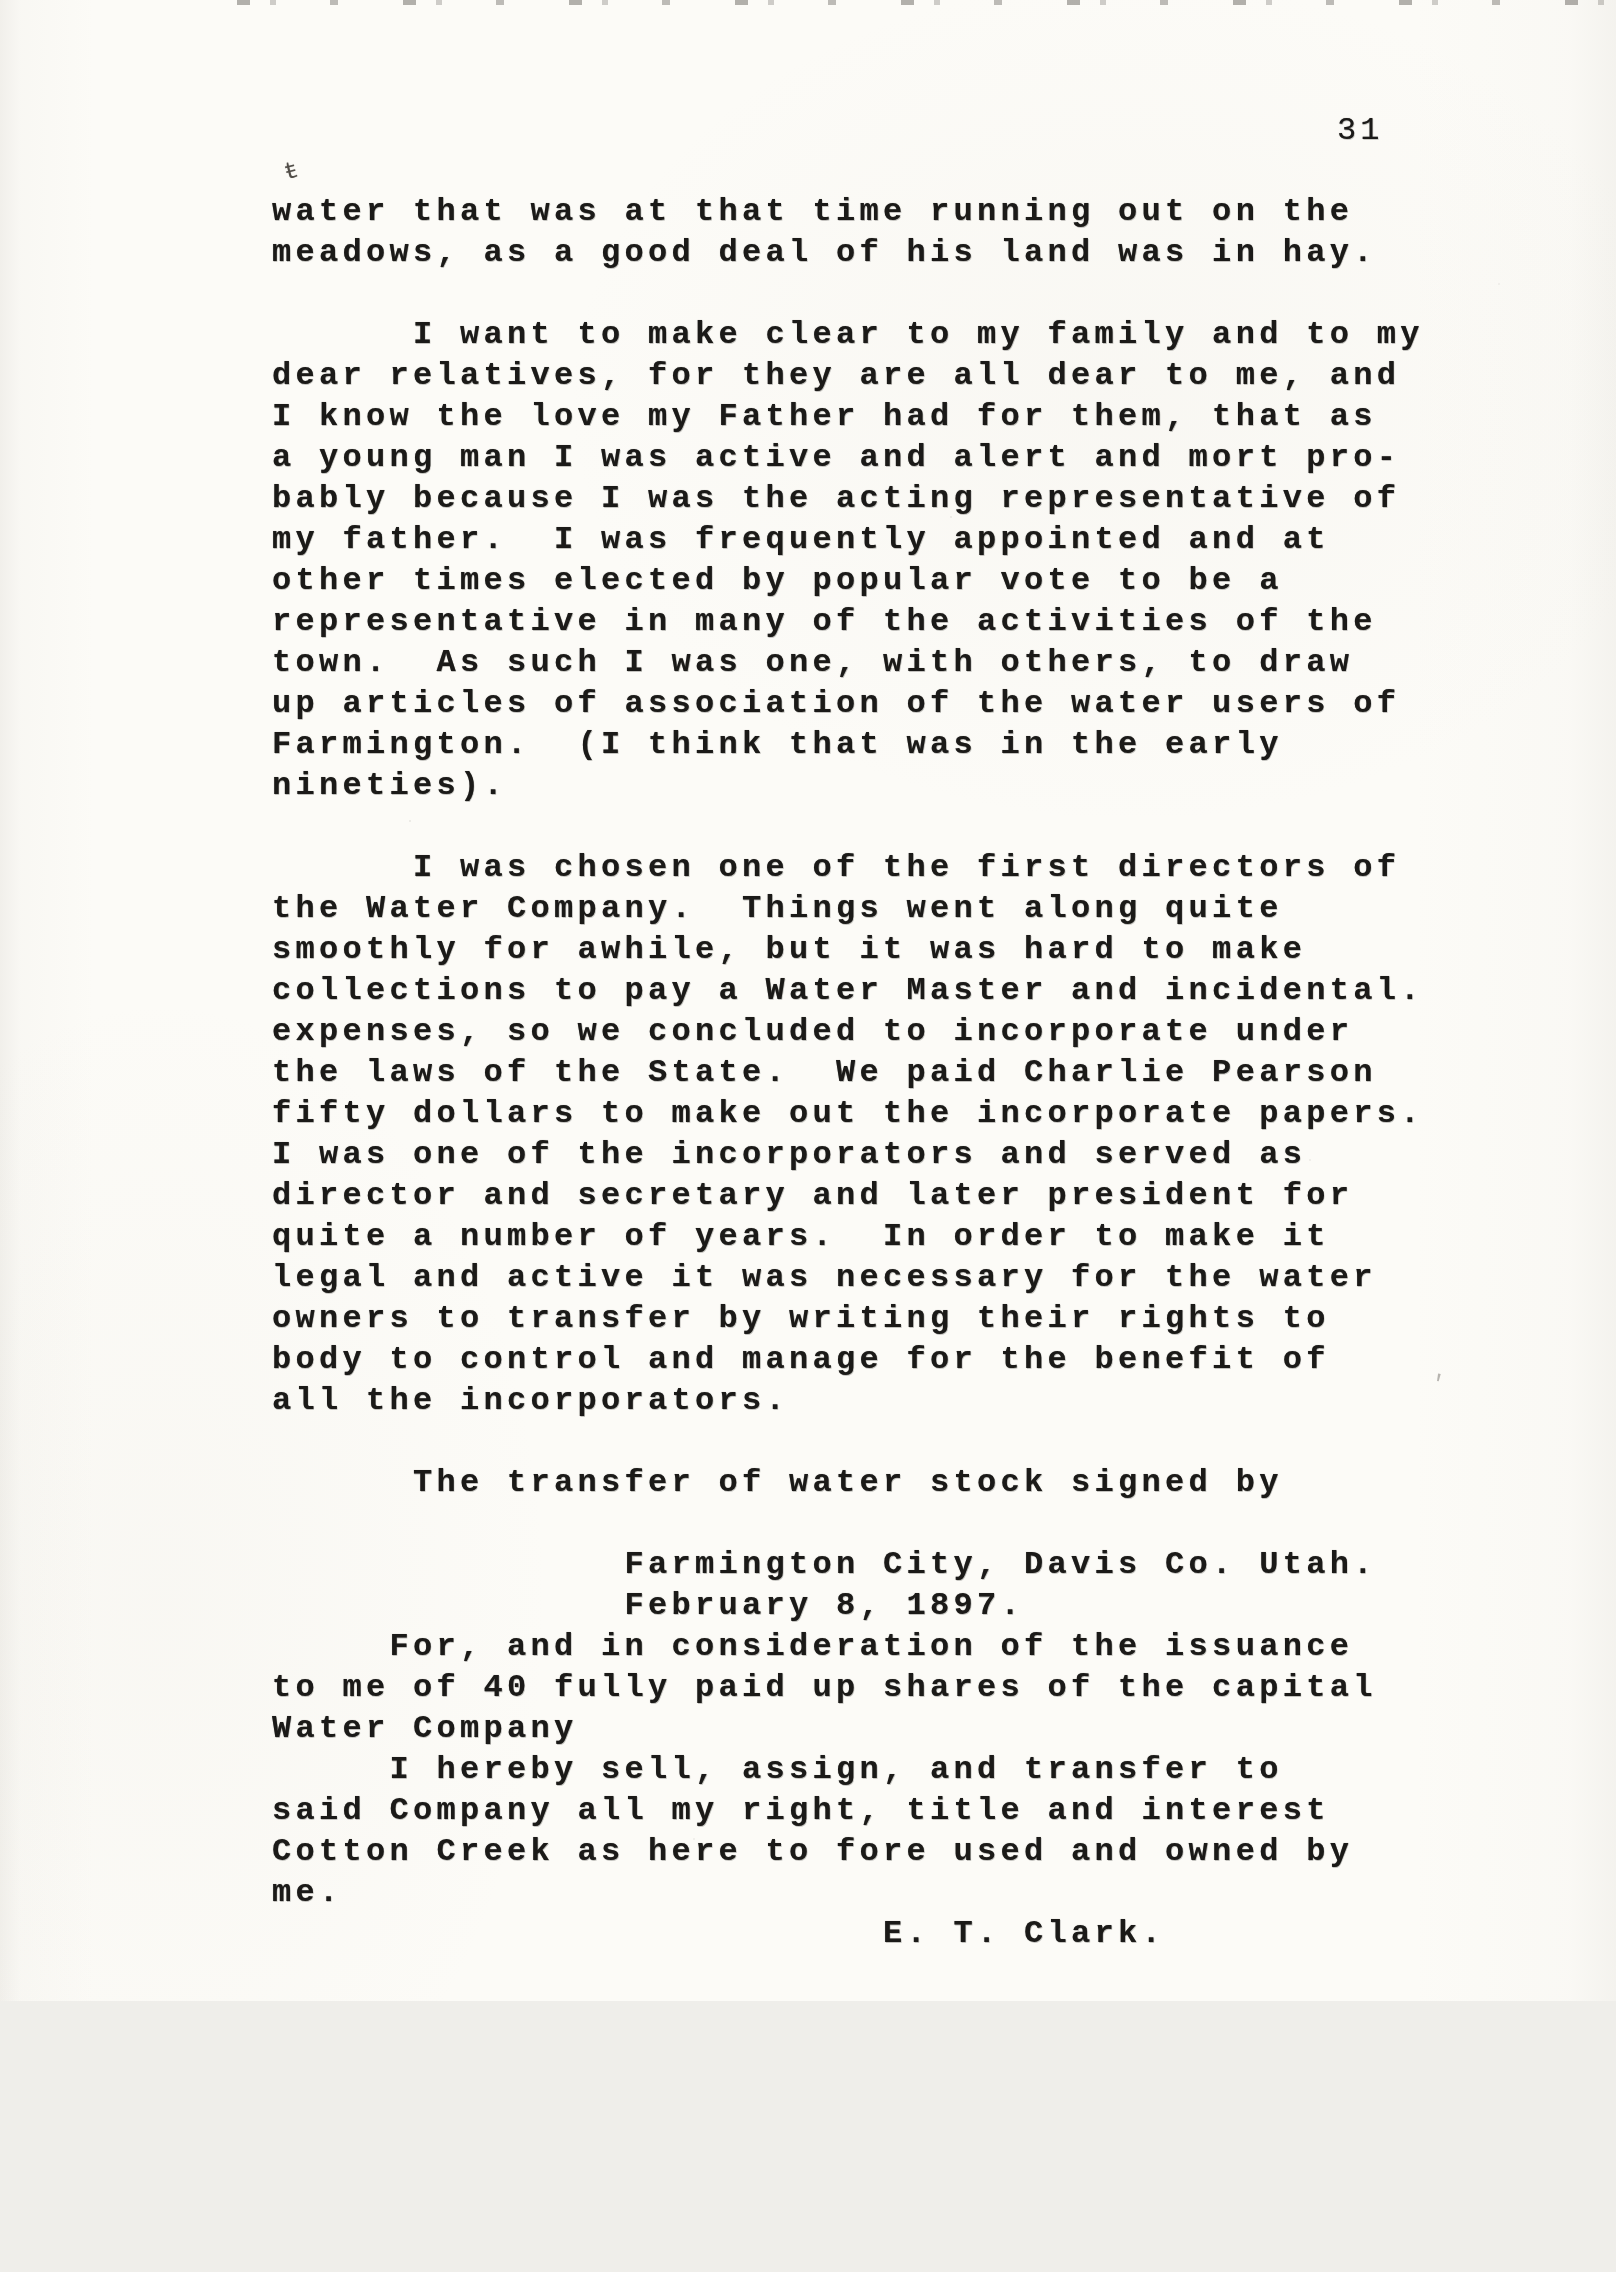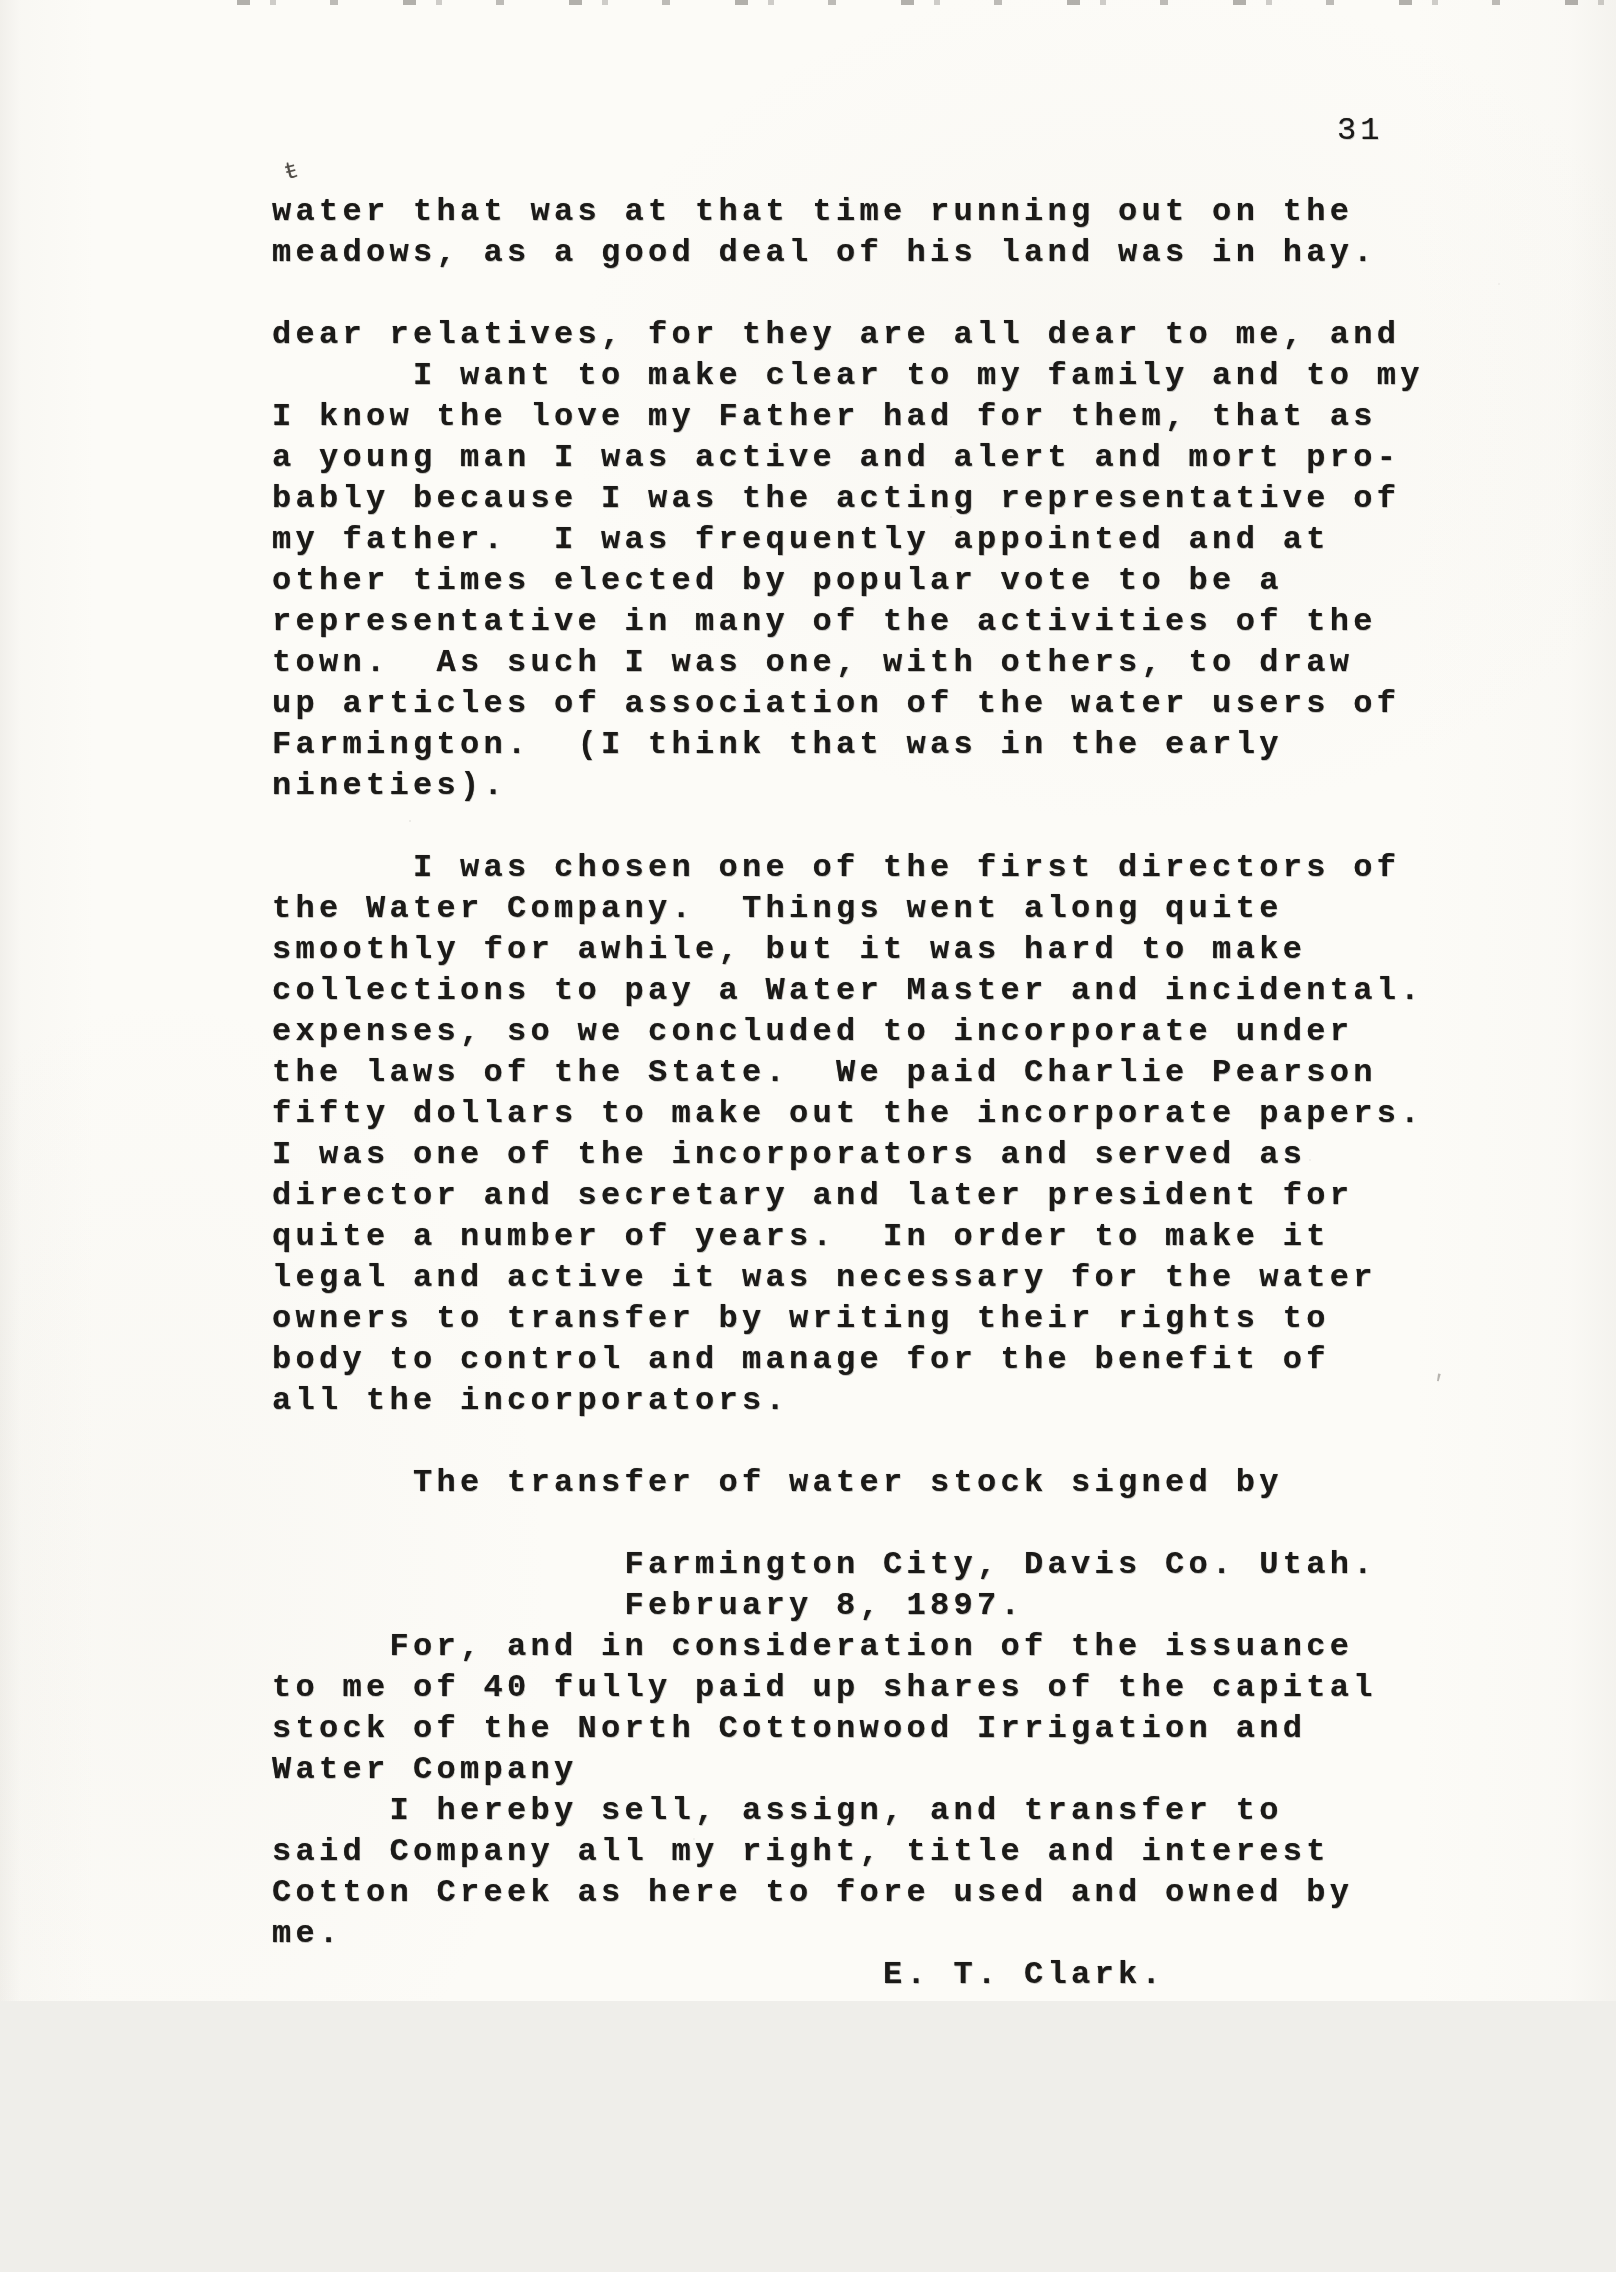--- a/index.html
+++ b/index.html
@@ -82,22 +82,22 @@
   <div class="page-number">31</div>
 
   <div class="margin-mark">ŧ</div>
 
   <div class="stray-tick">'</div>
 
   <div class="text-body">
       <div class="line">water that was at that time running out on the</div>
       <div class="line">meadows, as a good deal of his land was in hay.</div>
       <div class="line"> </div>
+      <div class="line">      I want to make clear to my family and to my</div>
       <div class="line">dear relatives, for they are all dear to me, and</div>
-      <div class="line">      I want to make clear to my family and to my</div>
       <div class="line">I know the love my Father had for them, that as</div>
       <div class="line">a young man I was active and alert and mort pro-</div>
       <div class="line">bably because I was the acting representative of</div>
       <div class="line">my father.  I was frequently appointed and at</div>
       <div class="line">other times elected by popular vote to be a</div>
       <div class="line">representative in many of the activities of the</div>
       <div class="line">town.  As such I was one, with others, to draw</div>
       <div class="line">up articles of association of the water users of</div>
       <div class="line">Farmington.  (I think that was in the early</div>
       <div class="line">nineties).</div>
@@ -116,21 +116,20 @@
       <div class="line">owners to transfer by writing their rights to</div>
       <div class="line">body to control and manage for the benefit of</div>
       <div class="line">all the incorporators.</div>
       <div class="line"> </div>
       <div class="line">      The transfer of water stock signed by</div>
       <div class="line"> </div>
       <div class="line">               Farmington City, Davis Co. Utah.</div>
       <div class="line">               February 8, 1897.</div>
       <div class="line">     For, and in consideration of the issuance</div>
       <div class="line">to me of 40 fully paid up shares of the capital</div>
-      <div class="line">stock of the North Cottonwood Irrigation and</div>
       <div class="line">Water Company</div>
       <div class="line">     I hereby sell, assign, and transfer to</div>
       <div class="line">said Company all my right, title and interest</div>
       <div class="line">Cotton Creek as here to fore used and owned by</div>
       <div class="line">me.</div>
       <div class="line">                          E. T. Clark.</div>
     </div>
 </div>
 
 

